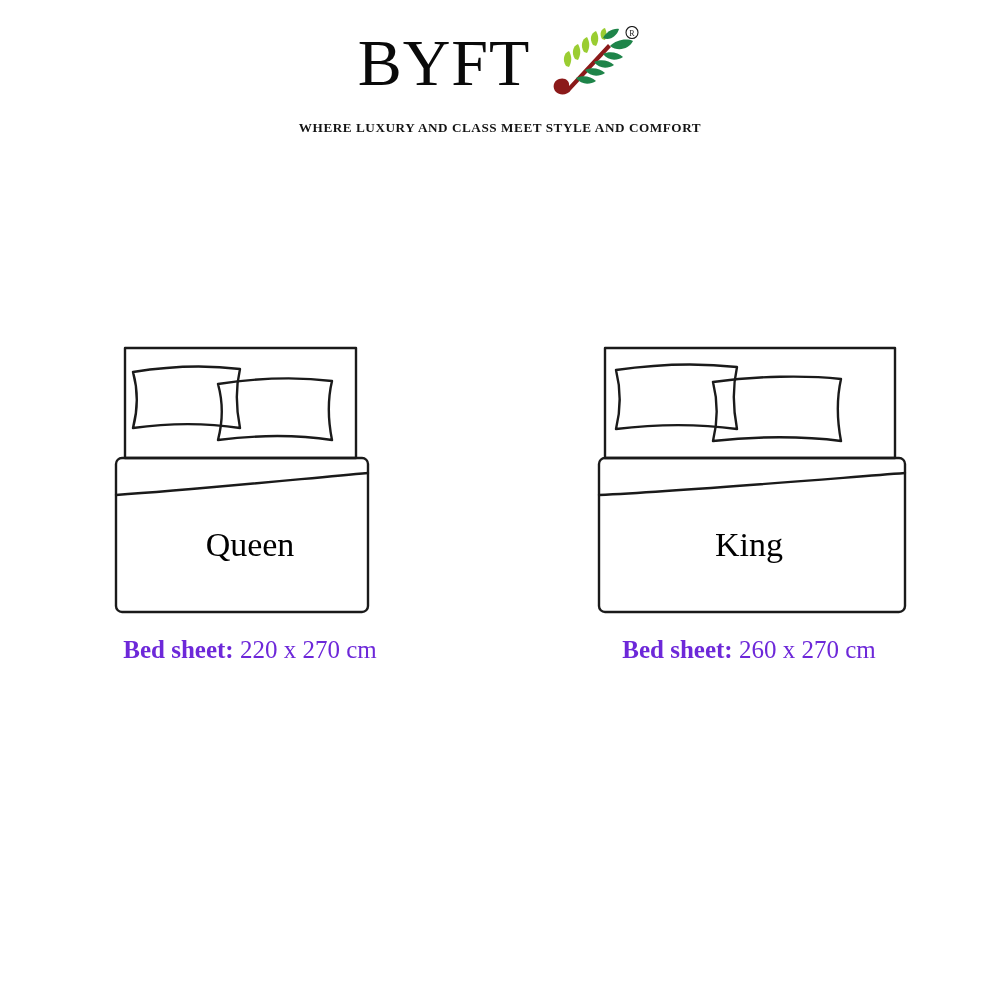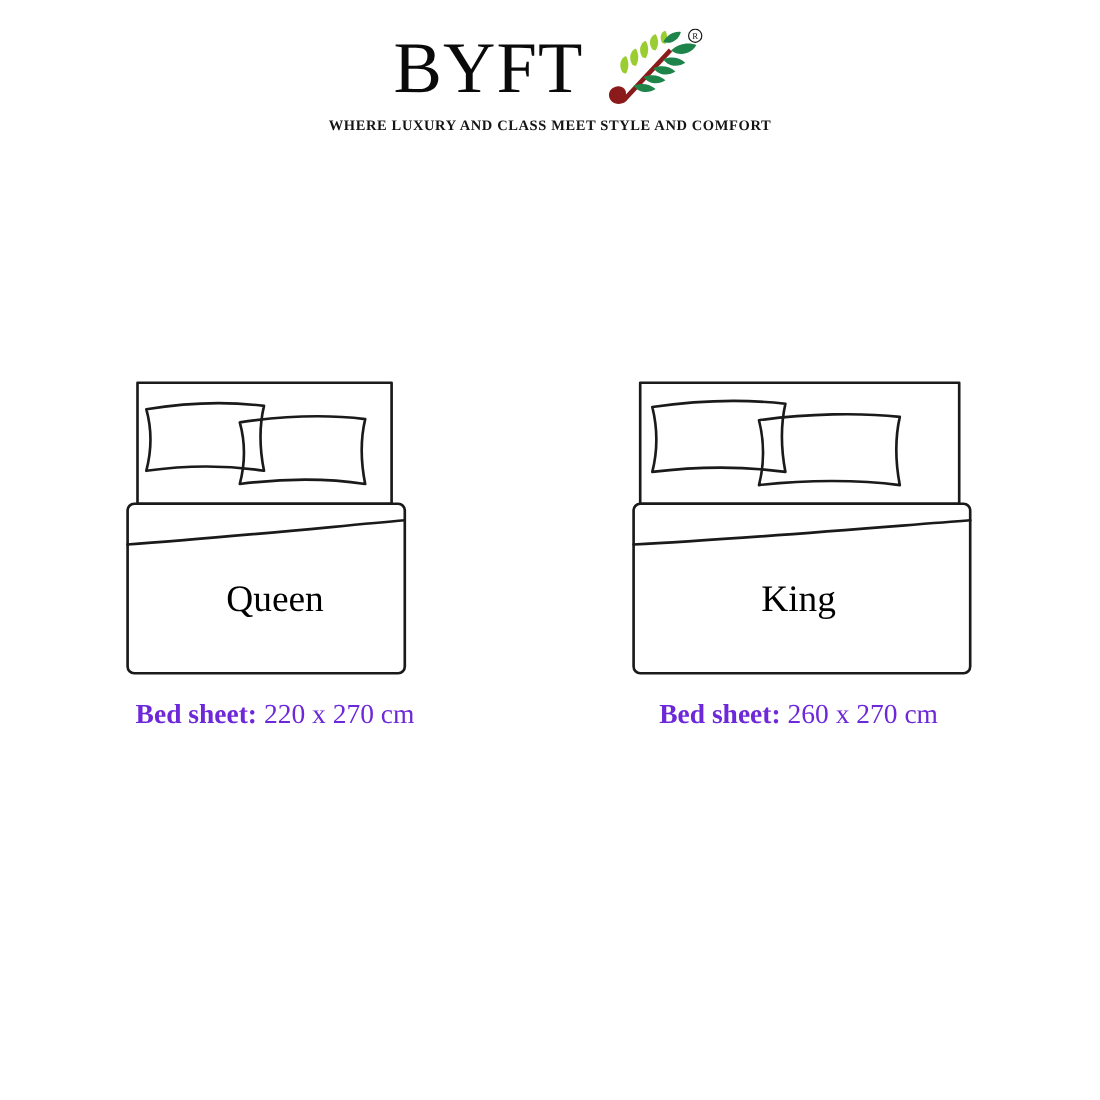--- a/index.html
+++ b/index.html
@@ -52,21 +52,21 @@
     width: 96px;
     height: 74px;
     flex: 0 0 auto;
   }
   .brand-mark svg {
     display: block;
     width: 96px;
     height: 74px;
   }
   .brand-tagline {
-    margin-top: 6px;
+    margin-top: 20px;
     font-family: "Liberation Serif", serif;
     font-size: 13.2px;
     font-weight: 700;
     letter-spacing: 0.55px;
     color: #141414;
     white-space: nowrap;
   }
 
   
   .page-title {
@@ -88,21 +88,21 @@
     top: 340px;
     left: 0;
     width: 1000px;
     height: 340px;
   }
   .bed-figure {
     position: absolute;
     top: 0;
   }
   .bed-figure.queen { left: 100px;  width: 300px; }
-  .bed-figure.king  { left: 556px;  width: 340px; }
+  .bed-figure.king  { left: 579px;  width: 340px; }
 
   .bed-svg-wrap {
     position: relative;
     width: 100%;
   }
   .bed-svg-wrap svg {
     display: block;
     width: 100%;
     height: auto;
     overflow: visible;

